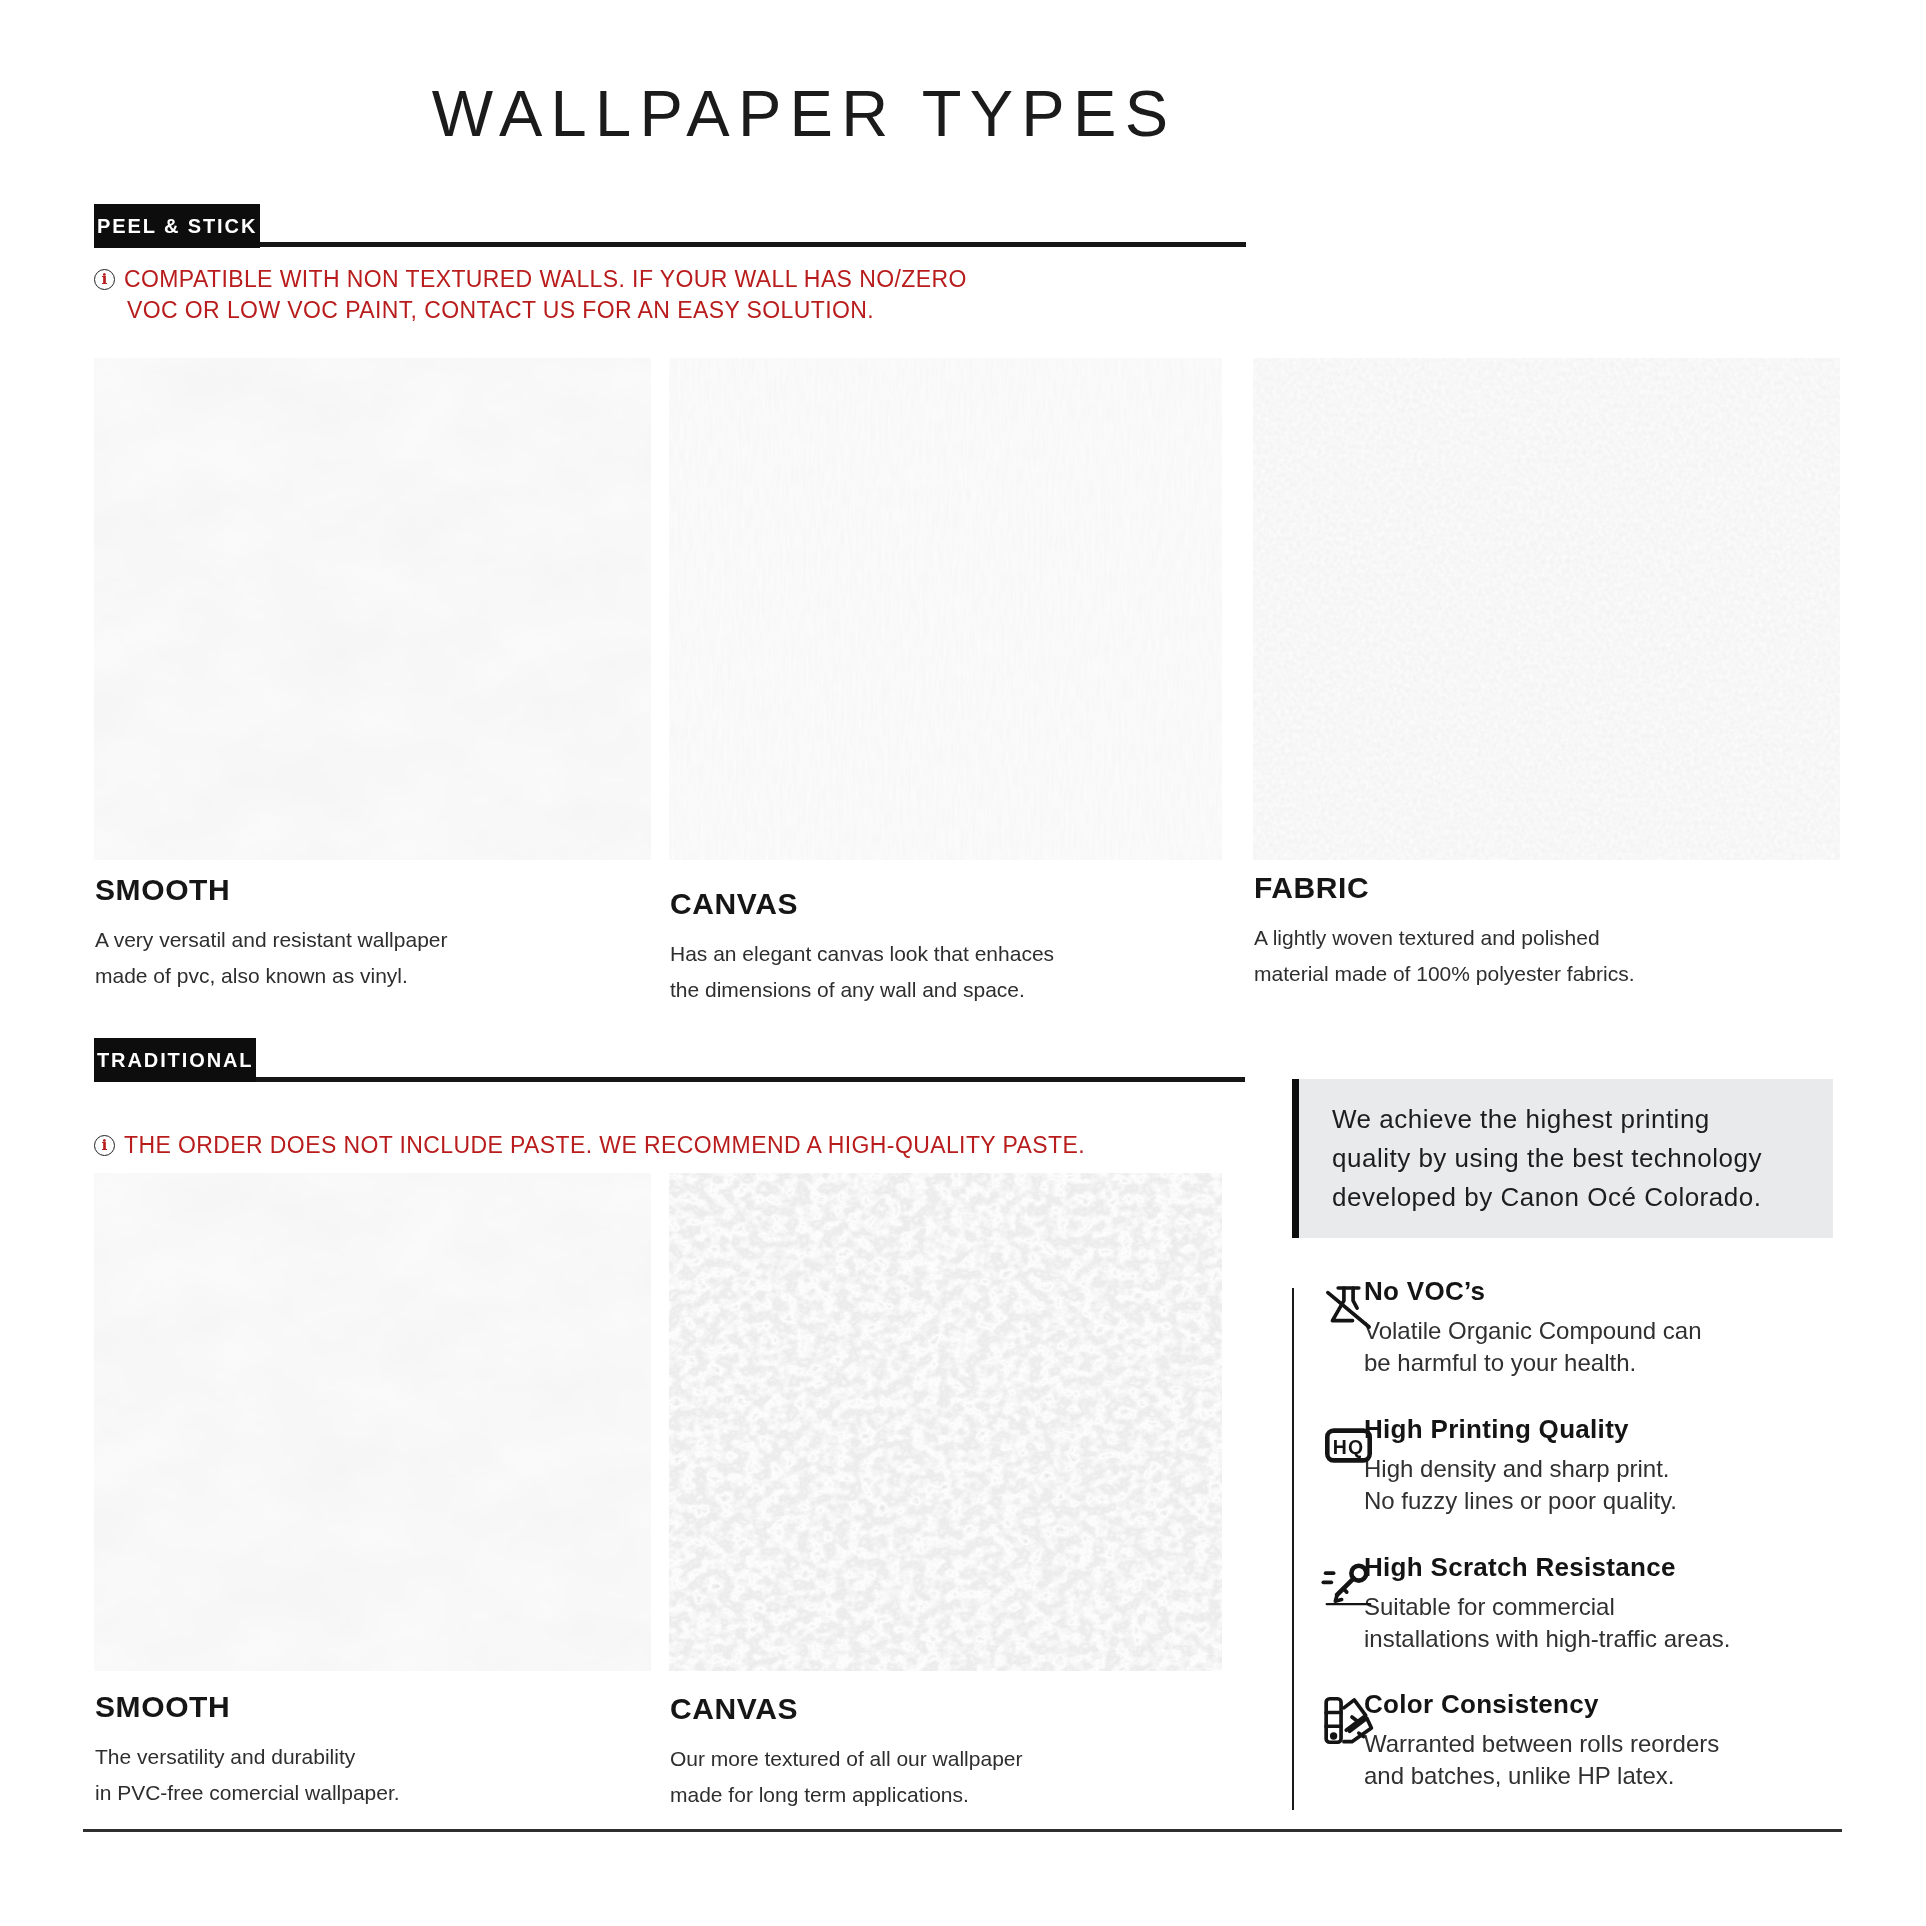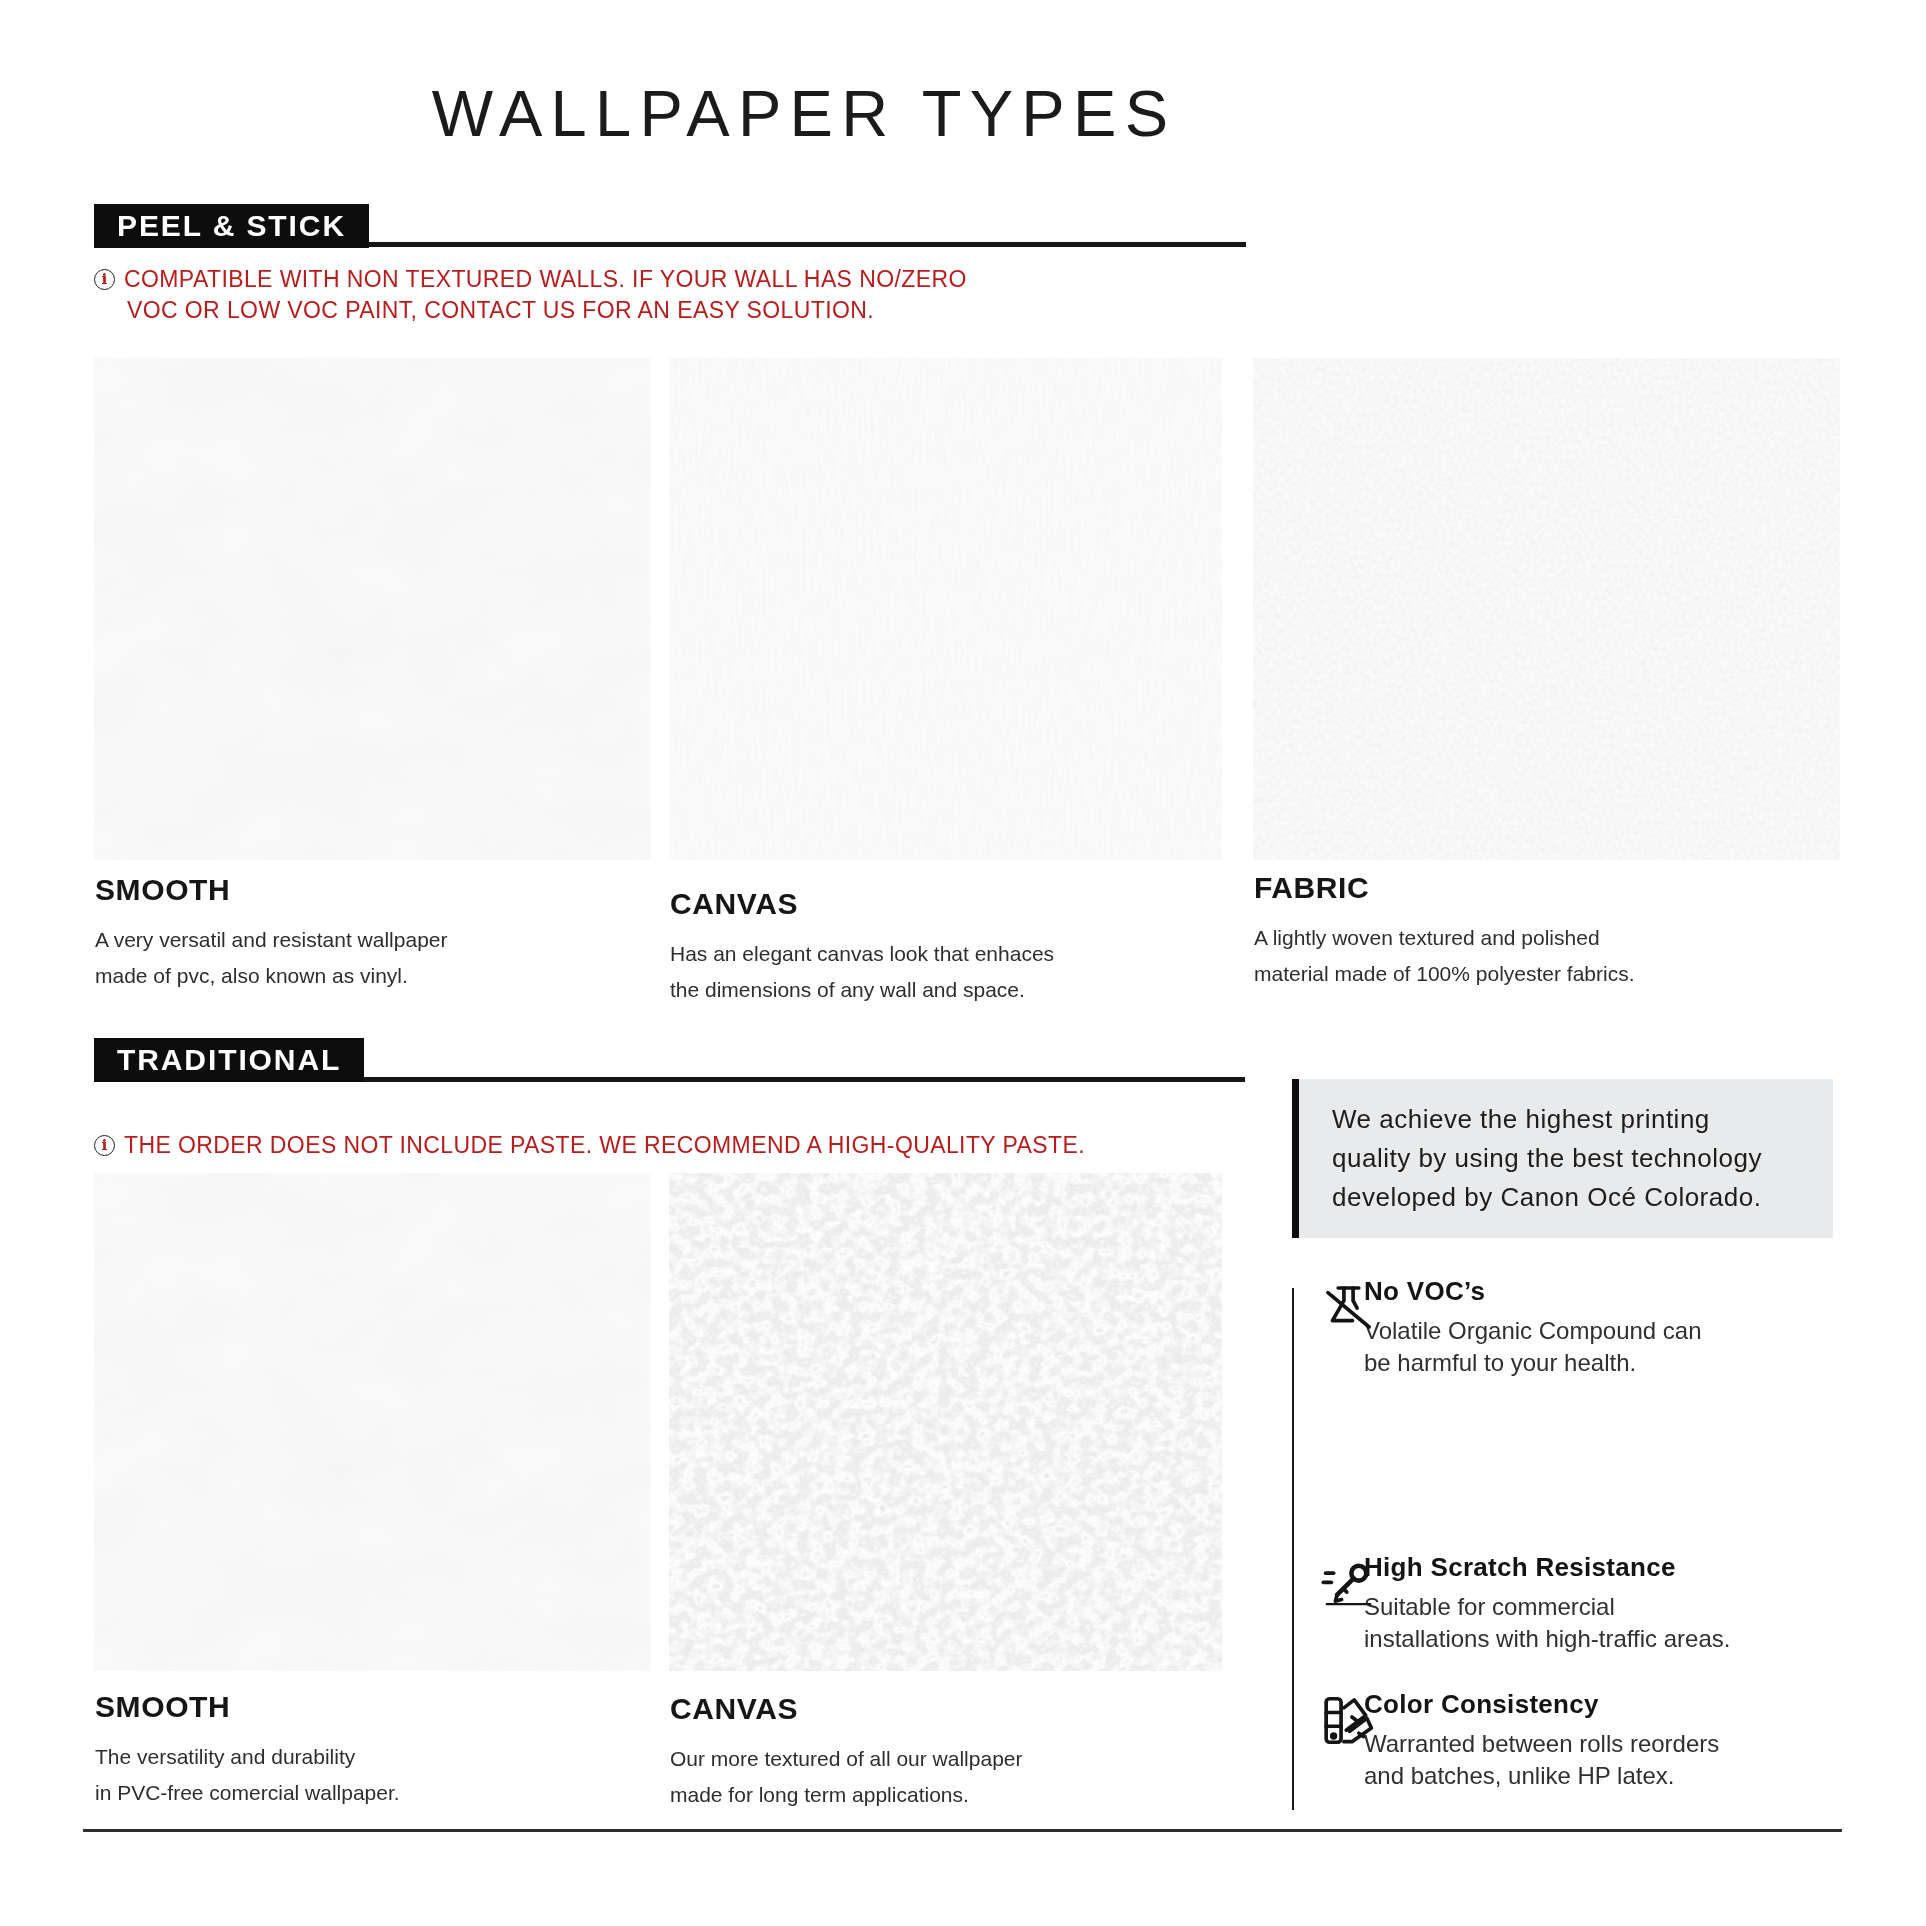--- a/index.html
+++ b/index.html
@@ -15,22 +15,22 @@
     white-space:nowrap;
   }
 
   
   .section-rule { position:absolute; height:4.5px; background:#161616; }
   #rule-peel-stick  { left:94px; top:242px;  width:1152px; }
   #rule-traditional { left:94px; top:1077px; width:1151px; }
 
   .section-label {
     position:absolute; background:#0d0d0d; color:#ffffff;
-    font-size:30px; font-weight:700; letter-spacing:1.9px;
-    line-height:44px; padding:0 23px; white-space:nowrap;
+    font-size:20px; font-weight:700; letter-spacing:1.9px;
+    line-height:44px; padding:0 3px; white-space:nowrap;
   }
   #label-peel-stick  { left:94px; top:204px; }
   #label-traditional { left:94px; top:1038px;text-align:right; }
 
   
   .note { position:absolute; font-size:23px; letter-spacing:0.4px; line-height:31px; color:#b91c1c; }
   .note-line { white-space:nowrap; }
   .note-line .txt { vertical-align:middle; }
   .indent { padding-left:33px; }
   .info-i {
@@ -226,20 +226,35 @@
         </g>
       </svg>
     </span>
     <div class="f-body">
       <h4>No VOC’s</h4>
       <p>Volatile Organic Compound can</p>
       <p>be harmful to your health.</p>
     </div>
   </div>
 
+  <div class="feature" id="feature-hq">
+    <span class="f-icon">
+      <svg viewBox="0 0 48 48">
+        <g class="icon-stroke">
+          <rect x="5.5" y="11" width="37" height="26" rx="5.5" stroke-width="4"></rect>
+        </g>
+        <text x="24" y="31" text-anchor="middle" font-size="17" font-weight="bold" font-family="'Liberation Sans',sans-serif" fill="#141414" letter-spacing="1">HQ</text>
+      </svg>
+    </span>
+    <div class="f-body">
+      <h4>High Printing Quality</h4>
+      <p>High density and sharp print.</p>
+      <p>No fuzzy lines or poor quality.</p>
+    </div>
+  </div>
 
   <div class="feature" id="feature-scratch">
     <span class="f-icon">
       <svg viewBox="0 0 48 48">
         <g class="icon-stroke">
           <circle cx="33" cy="15" r="6.5" stroke-width="4"></circle>
           <path d="M28.5 19.5L14 34" stroke-width="4"></path>
           <path d="M14 34l-1.5 5.5 5.5-1.5"></path>
           <path d="M19.5 28.5l3 3"></path>
           <path d="M4 15h7"></path>

